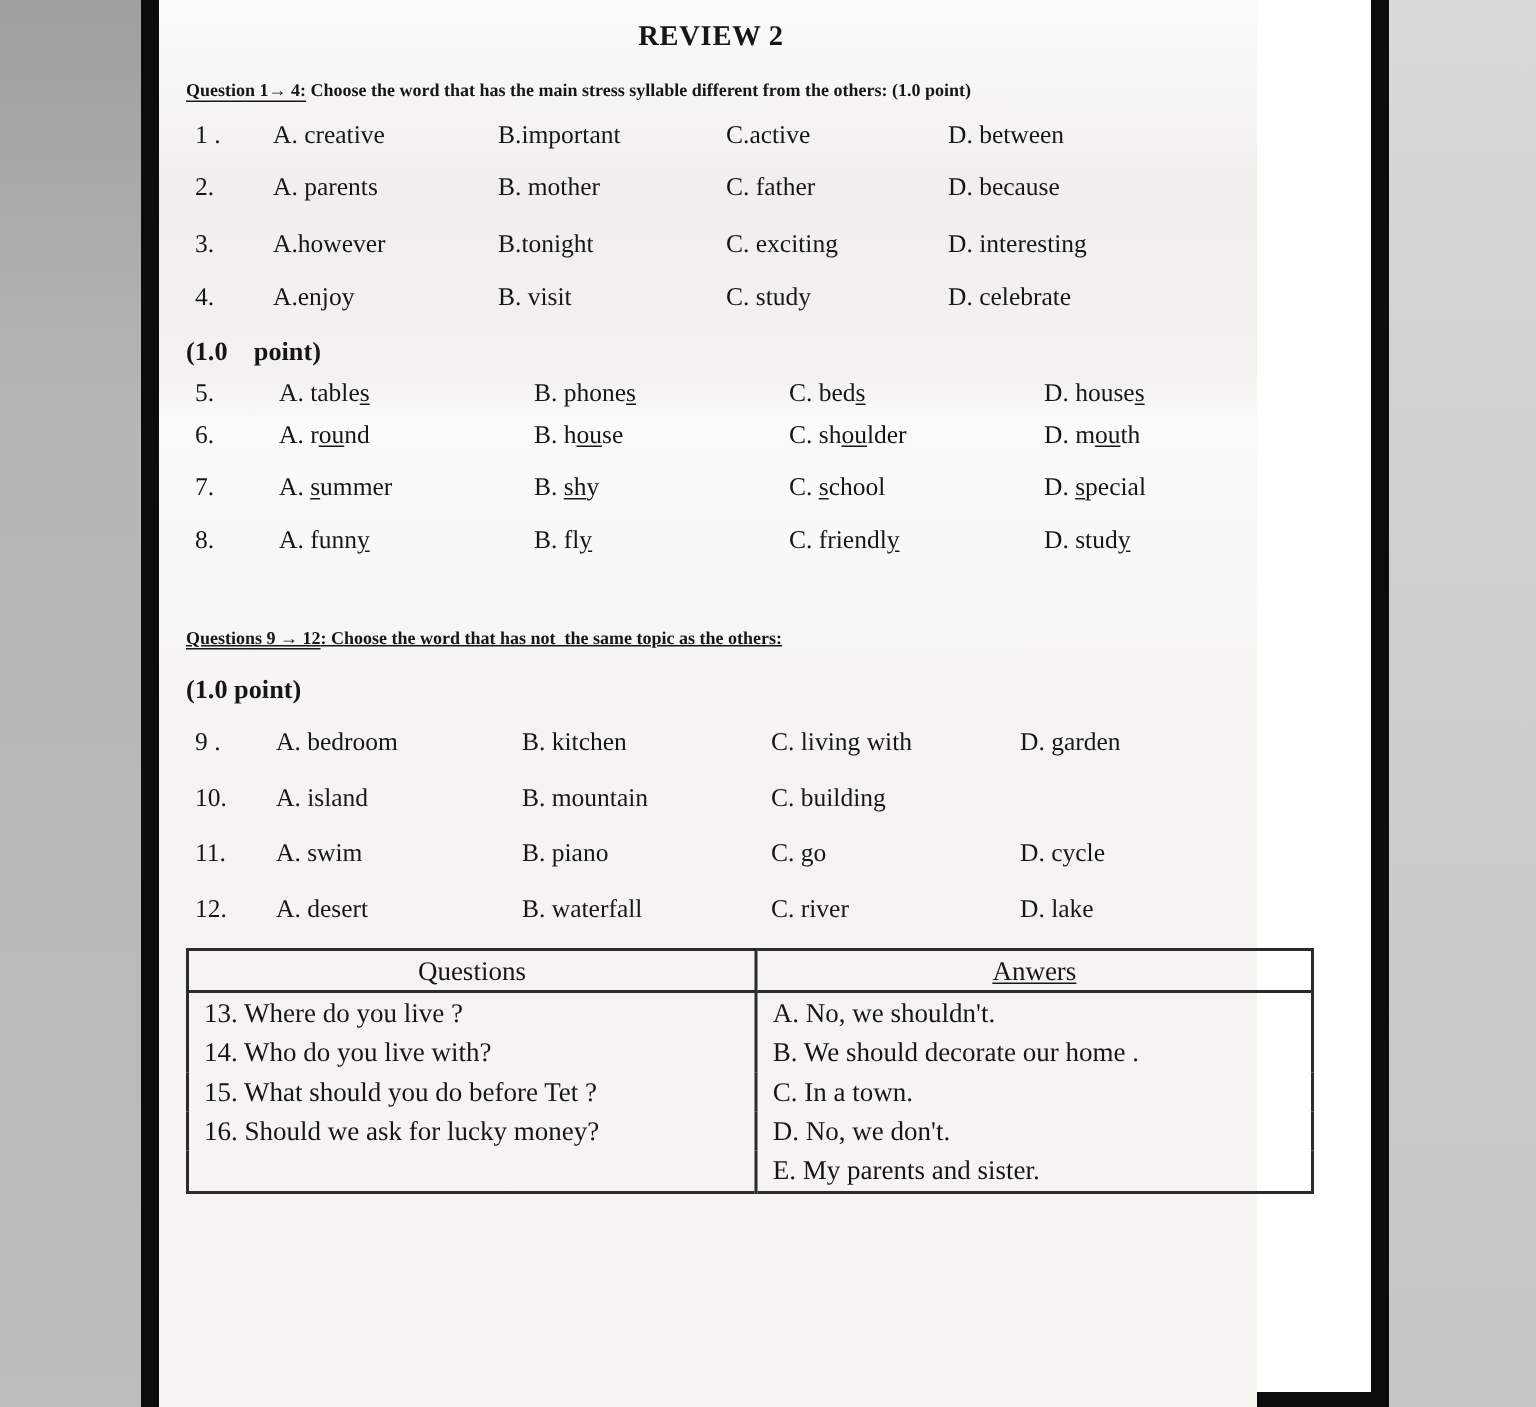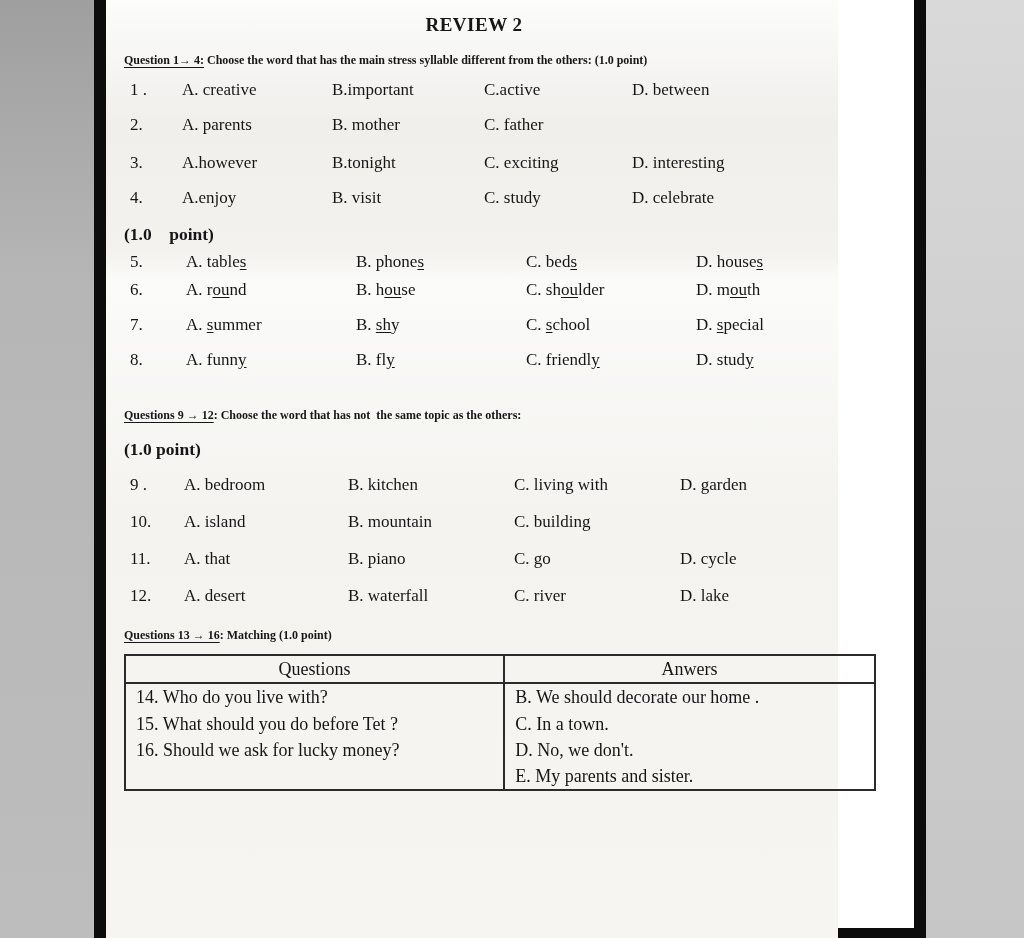--- a/index.html
+++ b/index.html
@@ -29,21 +29,21 @@
     margin:0 0 16px 0;letter-spacing:.5px;
   }
   .heading{
     font-weight:bold;font-size:12px;line-height:1.42;margin:0;
     white-space:pre-wrap;
   }
   .hu{text-decoration:underline;text-underline-offset:3px;}
   .points{font-weight:bold;font-size:17.5px;margin:0;white-space:pre-wrap;line-height:1.42;}
   .h1{width:700px;margin-bottom:10px;}
   .h2{width:705px;margin-top:28px;}
-  .h3{margin-top:36px;}
+  .h3{margin-top:46px;text-decoration:underline;}
   .h4{margin-top:20px;}
   .p3{margin-top:13px;}
   .row{
     display:grid;font-size:17px;line-height:1.3;padding-left:6px;
   }
   .row span{white-space:pre;}
   .g1{grid-template-columns:52px 150px 152px 148px auto;margin-bottom:13px;}
   .g1.r3{margin-top:16px;}
   .g1.r4{margin-top:8px;}
   .g2{grid-template-columns:56px 170px 170px 170px auto;margin-bottom:6px;}
@@ -61,21 +61,21 @@
     border:2px solid #2b2b2b;font-weight:normal;padding:1px 10px;
   }
   table.match td{
     border-left:2px solid #2b2b2b;border-right:2px solid #2b2b2b;
     border-top:none;border-bottom:none;
     padding:1px 10px;vertical-align:top;
   }
   table.match{border:2px solid #2b2b2b;}
   .col-q{width:360px;}
   .col-a{width:352px;}
-  .th-answers-text{text-underline-offset:2px;}
+  .th-answers-text{text-decoration:underline;text-underline-offset:2px;}
 </style>
 </head>
 <body>
 
 <div class="photo">
   <div class="margin-left"></div>
   <div class="margin-right"></div>
   <div class="bar-left"></div>
   <div class="bar-right"></div>
   <div class="bar-bottom"></div>
@@ -91,20 +91,21 @@
       <span>A. creative</span>
       <span>B.important</span>
       <span>C.active</span>
       <span>D. between</span>
     </div>
     <div class="row g1 r2">
       <span>2.</span>
       <span>A. parents</span>
       <span>B. mother</span>
       <span>C. father</span>
+      <span>D. because</span>
     </div>
     <div class="row g1 r3">
       <span>3.</span>
       <span>A.however</span>
       <span>B.tonight</span>
       <span>C. exciting</span>
       <span>D. interesting</span>
     </div>
     <div class="row g1 r4">
       <span>4.</span>
@@ -159,49 +160,52 @@
         <span>D. garden</span>
       </div>
       <div class="row g3">
         <span>10.</span>
         <span>A. island</span>
         <span>B. mountain</span>
         <span>C. building</span>
       </div>
       <div class="row g3">
         <span>11.</span>
-        <span>A. that</span>
+        <span>A. swim</span>
         <span>B. piano</span>
         <span>C. go</span>
         <span>D. cycle</span>
       </div>
       <div class="row g3">
         <span>12.</span>
         <span>A. desert</span>
         <span>B. waterfall</span>
         <span>C. river</span>
         <span>D. lake</span>
       </div>
     </div>
 
-    <p class="heading h4"><span class="hu">Questions 13 → 16</span><span>: Matching (1.0 point)</span></p>
 
     <table class="match">
       <colgroup>
           <col class="col-q">
           <col class="col-a">
         </colgroup>
       <thead>
         <tr>
           <th>Questions</th>
           <th><span class="th-answers-text">Anwers</span></th>
         </tr>
       </thead>
       <tbody>
         <tr>
+          <td>13. Where do you live ?</td>
+          <td>A. No, we shouldn't.</td>
+        </tr>
+        <tr>
           <td>14. Who do you live with?</td>
           <td>B. We should decorate our home .</td>
         </tr>
         <tr>
           <td>15. What should you do before Tet ?</td>
           <td>C. In a town.</td>
         </tr>
         <tr>
           <td>16. Should we ask for lucky money?</td>
           <td>D. No, we don't.</td>

